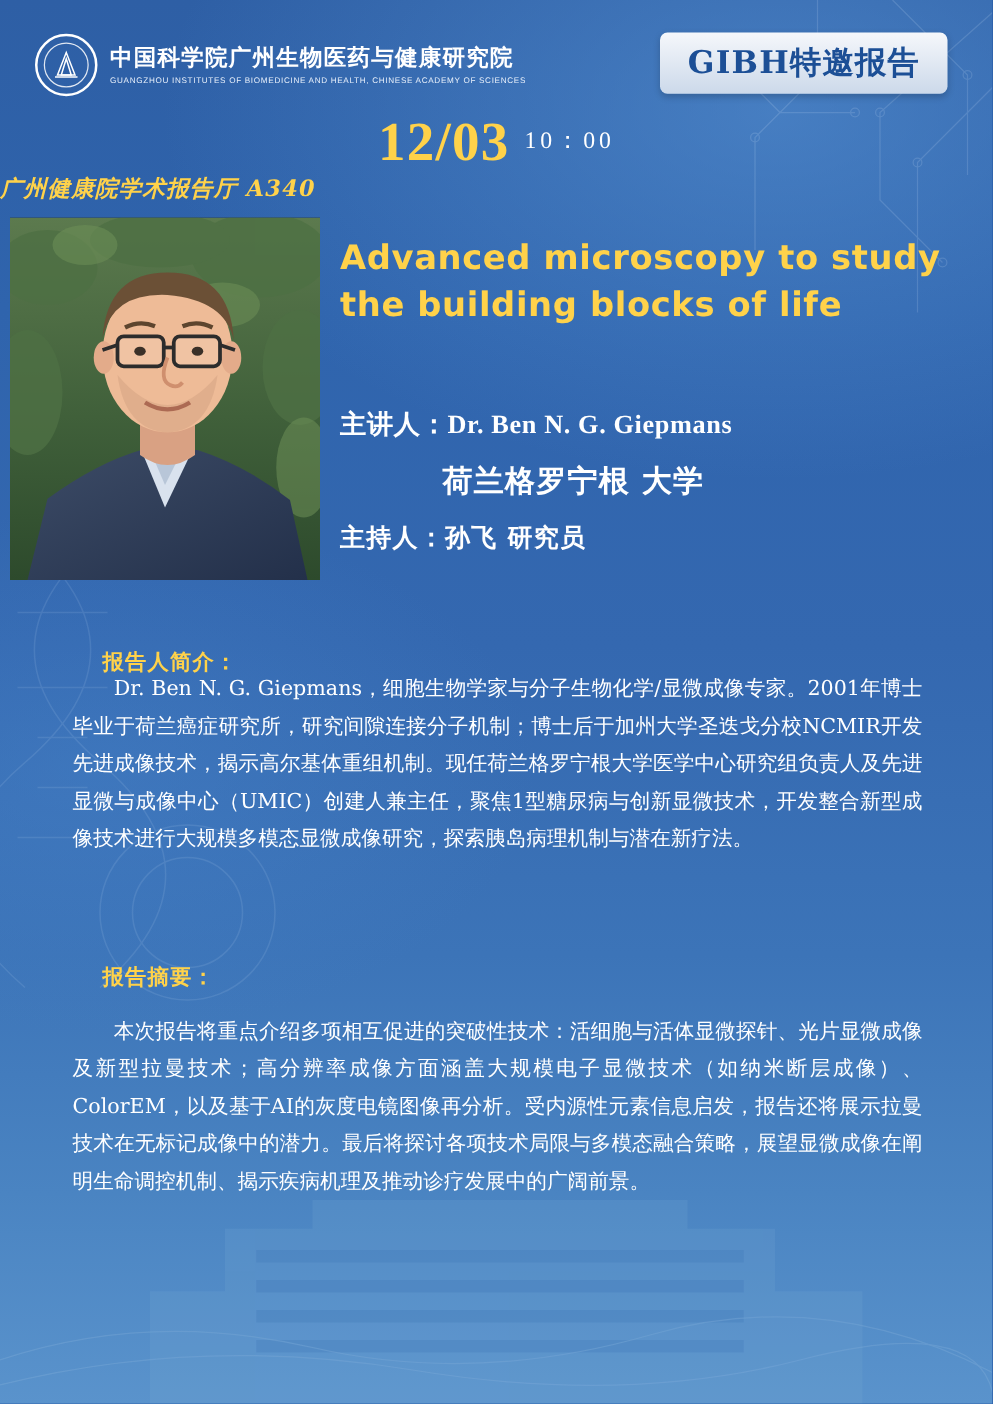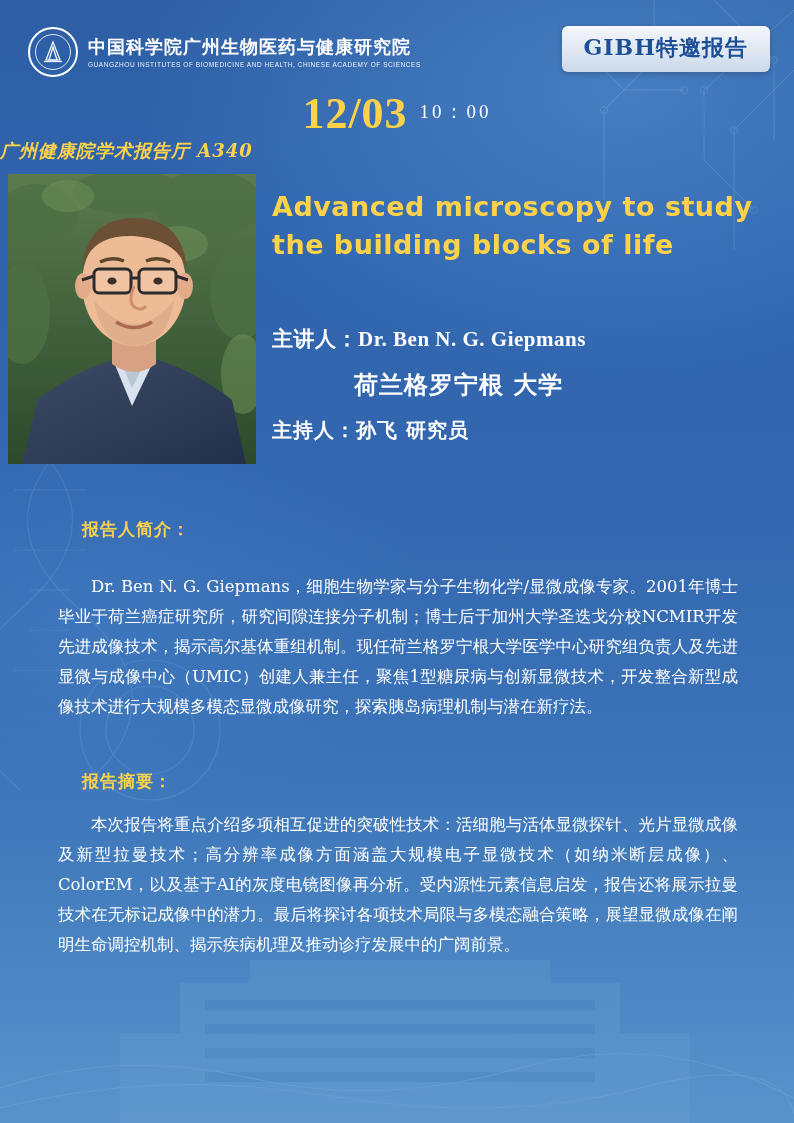--- a/index.html
+++ b/index.html
@@ -27,21 +27,21 @@
   .deco {
     position: absolute;
     pointer-events: none;
   }
   .deco-top-right { top: 0; right: 0; width: 340px; height: 330px; opacity: .30; }
   .deco-left { top: 430px; left: 0; width: 300px; height: 420px; opacity: .22; }
 
   
   .header {
     position: absolute;
-    top: 0; left: 0; right: 0;
+    top: 0; left: 0; right: 12px;
     height: 88px;
     padding-left: 37px;
   }
   .logo-wrap {
     position: absolute;
     left: 28px; top: 27px;
     display: flex;
     align-items: center;
     gap: 10px;
   }
@@ -81,21 +81,21 @@
     position: absolute;
     right: 24px; top: 26px;
     background: linear-gradient(180deg,#f5f7fb 0%, #ccd9ea 100%);
     border-radius: 6px;
     padding: 7px 22px 9px 22px;
     box-shadow: 0 2px 6px rgba(0,0,0,.2);
   }
   .badge-text {
     font-family: "DejaVu Serif", serif;
     font-weight: bold;
-    font-size: 22px;
+    font-size: 25px;
     color: #1c4f96;
     letter-spacing: 1px;
     white-space: nowrap;
   }
 
   
   .datewrap {
     position: absolute;
     top: 88px;
     left: 0; right: 0;
@@ -200,21 +200,21 @@
     left: 58px;
     width: 680px;
     font-family: "DejaVu Serif", serif;
     font-size: 16.5px;
     color: #ffffff;
     line-height: 1.82;
     text-align: justify;
     text-indent: 2em;
   }
   #bio-heading { top: 518px; }
-  #bio-body { top: 572px; }
+  #bio-body { top: 536px; }
   #abs-heading { top: 770px; }
   #abs-body { top: 810px; }
 
   
   .building {
     position: absolute;
     left: 0; bottom: 0;
     width: 794px; height: 185px;
     opacity: .30;
   }

